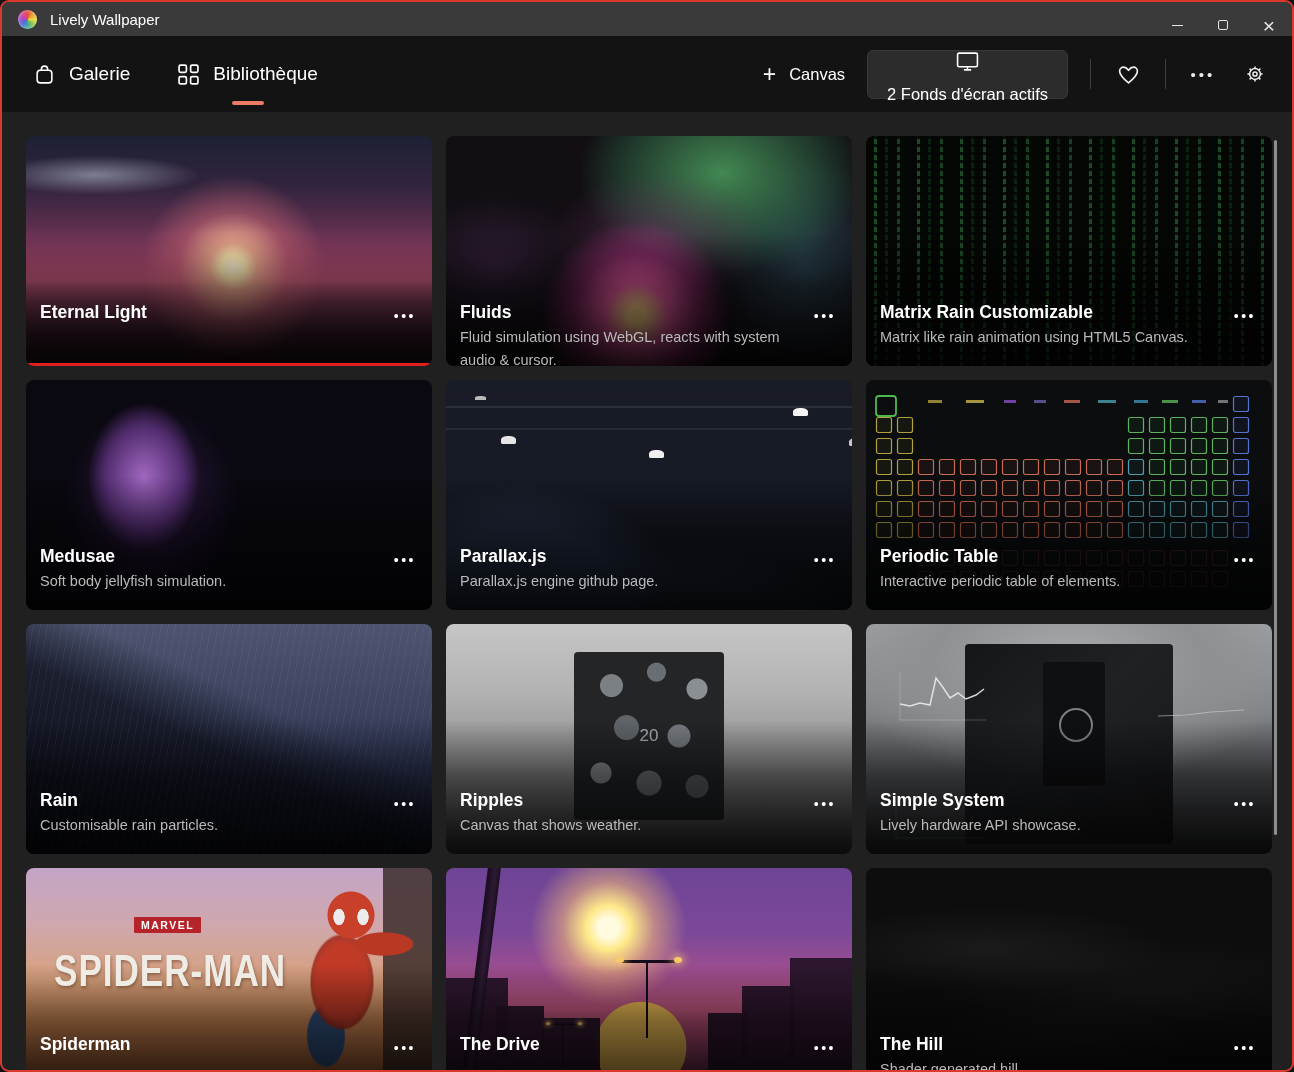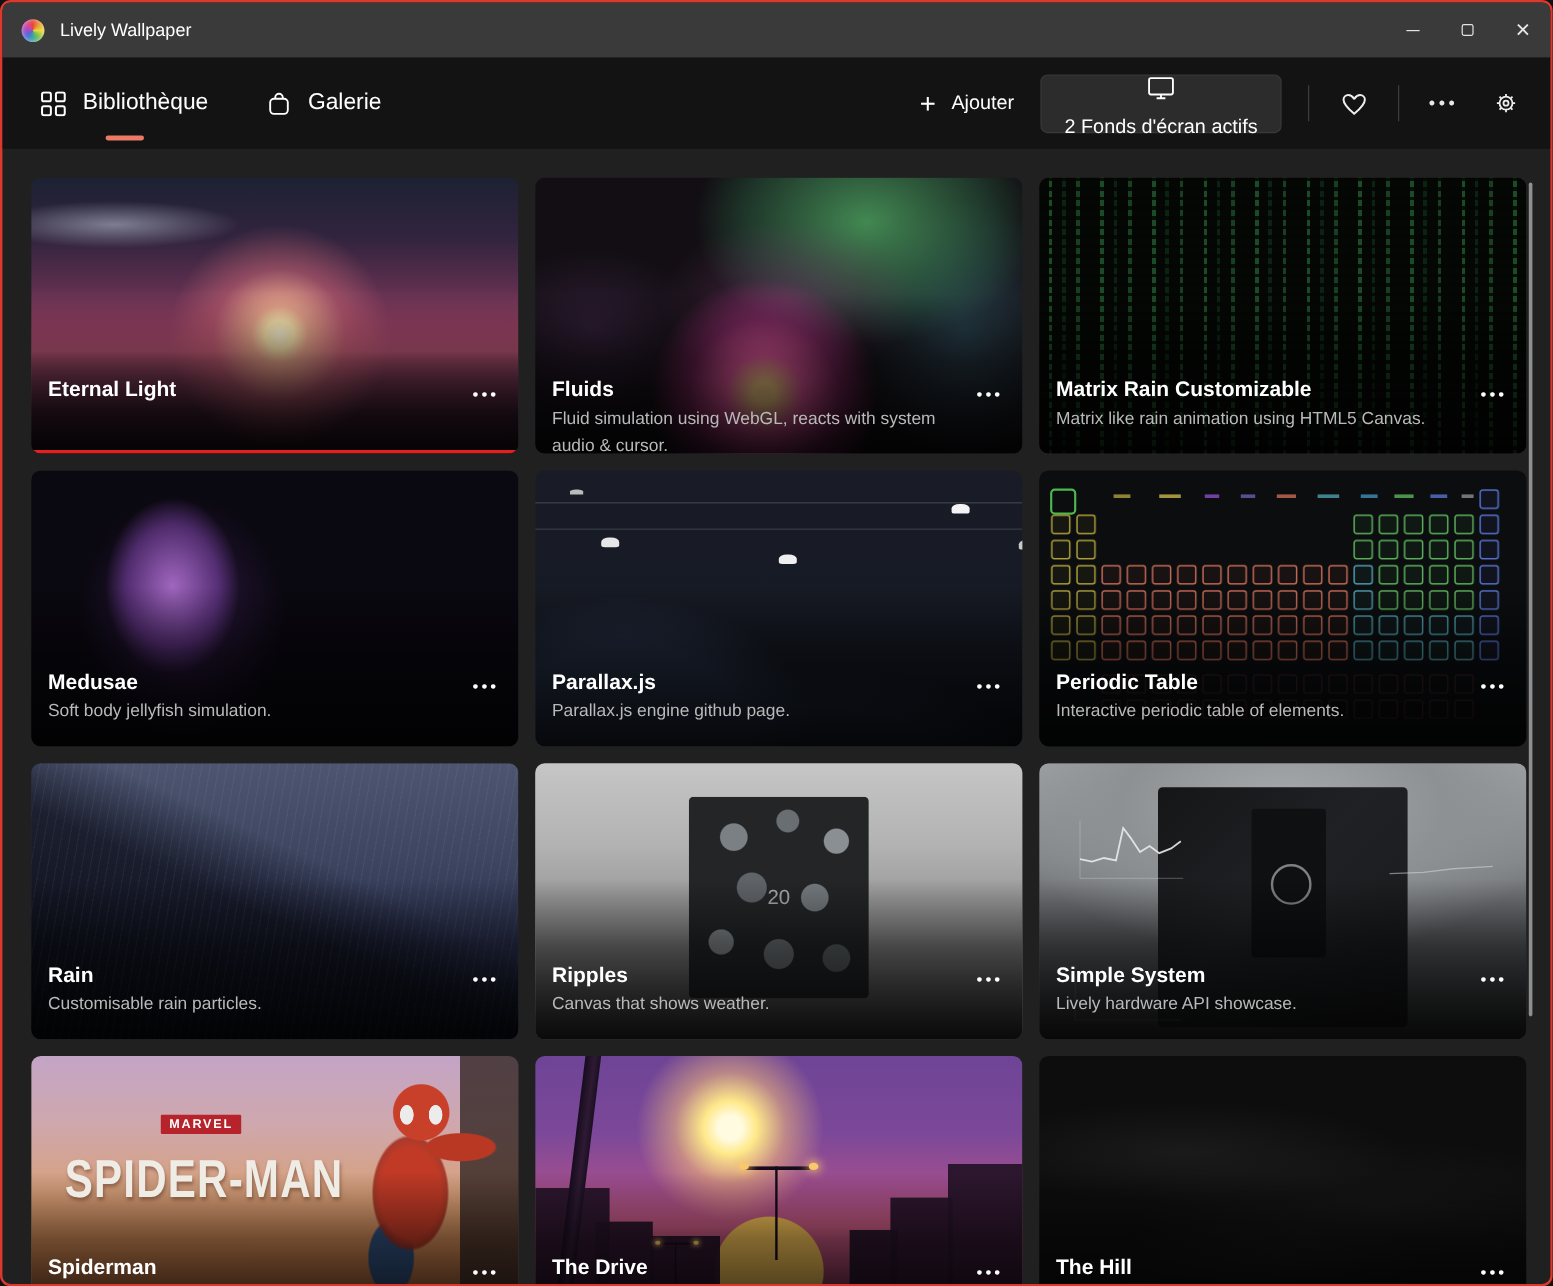--- a/index.html
+++ b/index.html
@@ -1,20 +1,20 @@
 <!DOCTYPE html>
 <html><head>
 <meta charset="utf-8">
 <style>
   * { margin:0; padding:0; box-sizing:border-box; }
   html,body { width:1294px; height:1072px; background:#111; font-family:"Liberation Sans","DejaVu Sans",sans-serif; }
   .window { position:relative; width:1294px; height:1072px; border:2px solid #dc392e; border-radius:9px; overflow:hidden; background:#202020; }
 
   
-  .titlebar { position:relative; height:46px; background:#3a3a3a; display:flex; align-items:center; padding-left:16px; }
+  .titlebar { position:relative; height:34px; background:#3a3a3a; display:flex; align-items:center; padding-left:16px; }
   .app-icon { width:19px; height:19px; border-radius:50%;
     background:conic-gradient(#e5473b,#e89a34,#ead93f,#7ec34a,#3fa7a0,#4a6fd8,#9a4fc9,#d8449a,#e5473b);
     box-shadow:inset 0 0 4px rgba(255,255,255,.55); }
   .app-title { color:#fff; font-size:15px; margin-left:13px; }
   .win-controls { position:absolute; right:0; top:0; height:46px; display:flex; }
   .win-btn { width:46px; height:46px; display:flex; align-items:center; justify-content:center; }
   .min-glyph { width:11px; height:0; border-top:1.4px solid #e4e4e4; display:block; }
   .max-glyph { width:10px; height:10px; border:1.4px solid #e4e4e4; border-radius:2px; display:block; }
   .close-glyph { color:#e8e8e8; font-size:21px; line-height:1; font-weight:300; }
 
@@ -181,47 +181,47 @@
       <div class="win-btn">
           <span class="close-glyph">×</span>
         </div>
     </div>
   </div>
 
   <div class="navbar">
     <div class="tab">
       <span>
         <svg width="21" height="21" viewBox="0 0 20 20">
+            <g fill="none" stroke="#fff" stroke-width="1.5">
+              <rect x="3" y="6" width="14" height="12" rx="3"></rect>
+              <path d="M7 6 V5 a3 3 0 0 1 6 0 V6"></path>
+            </g>
+          </svg>
+      </span>
+      <span class="tab-label">Galerie</span>
+    </div>
+    <div class="tab">
+      <span>
+        <svg width="21" height="21" viewBox="0 0 20 20">
             <g fill="none" stroke="#fff" stroke-width="1.6">
               <rect x="1" y="1" width="7" height="7" rx="1.5"></rect>
               <rect x="12" y="1" width="7" height="7" rx="1.5"></rect>
               <rect x="1" y="12" width="7" height="7" rx="1.5"></rect>
               <rect x="12" y="12" width="7" height="7" rx="1.5"></rect>
             </g>
           </svg>
       </span>
       <span class="tab-label">Bibliothèque</span>
       <span class="tab-underline"></span>
     </div>
-    <div class="tab">
-      <span>
-        <svg width="21" height="21" viewBox="0 0 20 20">
-            <g fill="none" stroke="#fff" stroke-width="1.5">
-              <rect x="3" y="6" width="14" height="12" rx="3"></rect>
-              <path d="M7 6 V5 a3 3 0 0 1 6 0 V6"></path>
-            </g>
-          </svg>
-      </span>
-      <span class="tab-label">Galerie</span>
-    </div>
 
     <div class="nav-right">
       <button class="add-btn">
         <span class="plus-glyph">+</span>
-        <span>Ajouter</span>
+        <span>Canvas</span>
       </button>
       <button class="active-wp-btn">
         <span>
           <svg width="23" height="21" viewBox="0 0 22 20">
               <g fill="none" stroke="#fff" stroke-width="1.5">
                 <rect x="1.5" y="2" width="19" height="13" rx="1.5"></rect>
                 <path d="M7.5 18 h7 M11 15 v3"></path>
               </g>
             </svg>
         </span>

